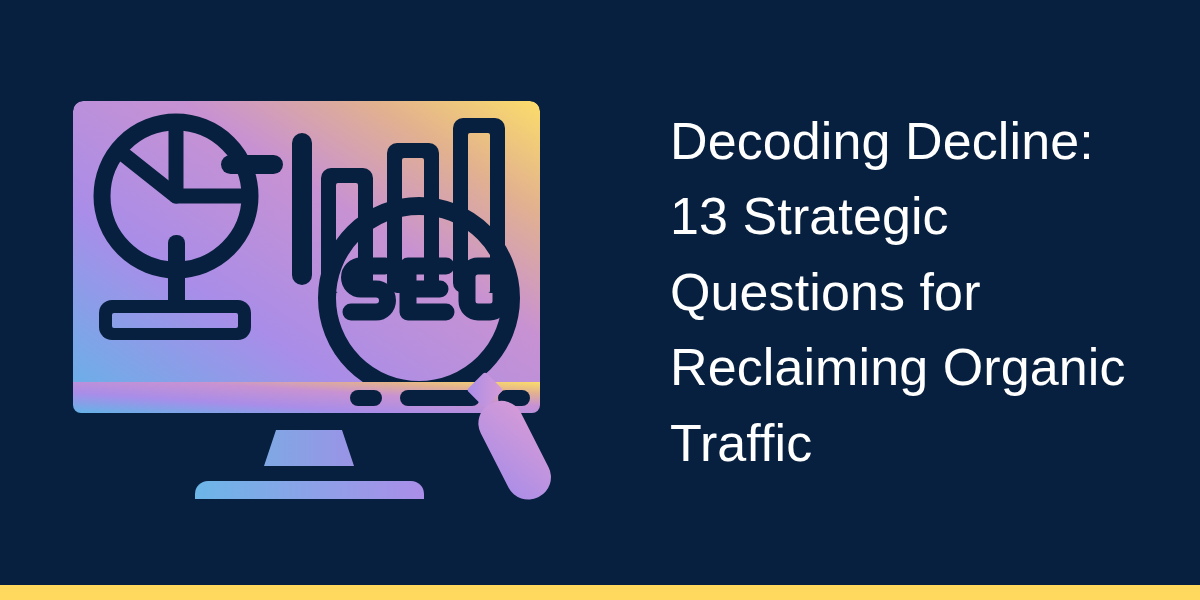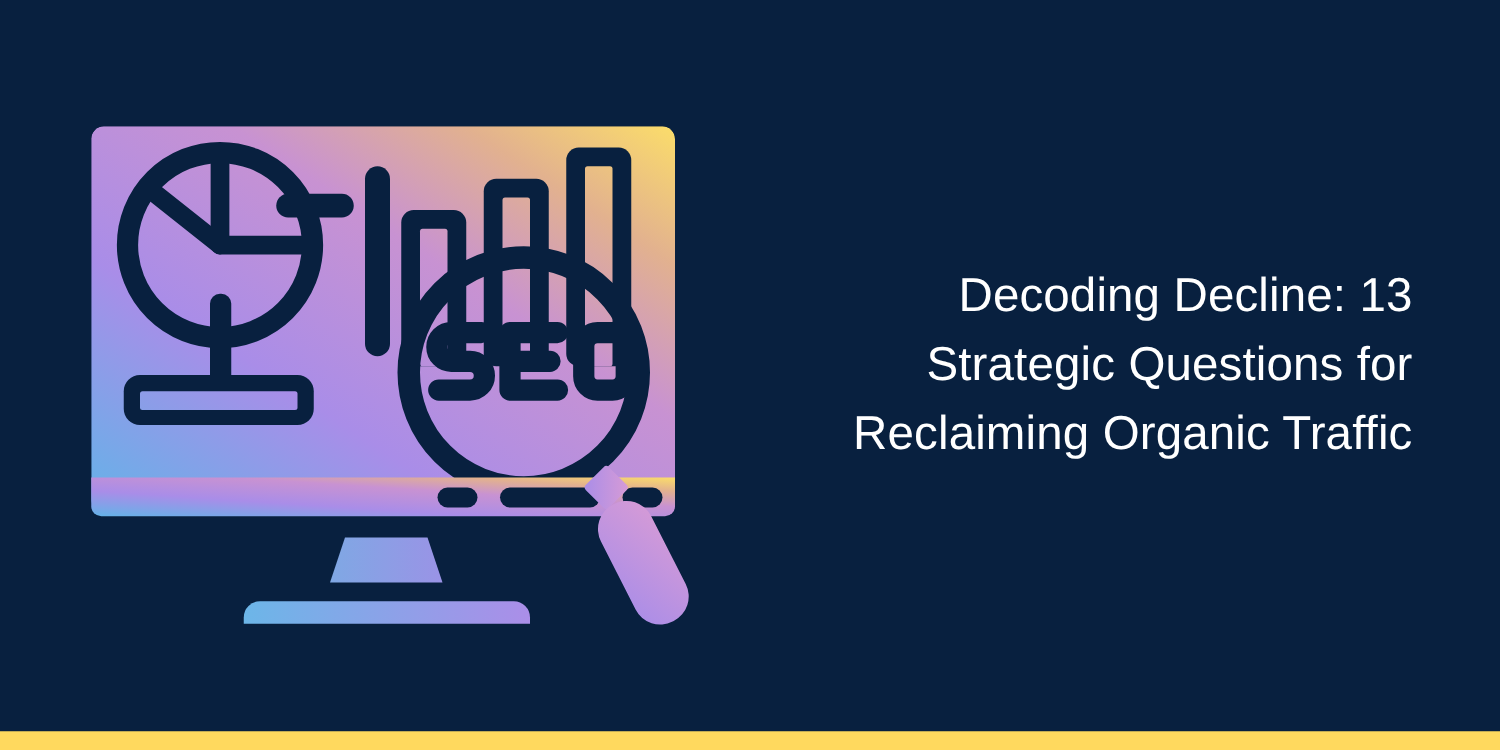--- a/index.html
+++ b/index.html
@@ -41,24 +41,24 @@
     left: 600px;
     top: 0px;
     width: 600px;
     height: 585px;
     display: flex;
     align-items: center;
     justify-content: center;
   }
   .headline {
     width: 460px;
-    text-align: right;
+    text-align: left;
     color: #ffffff;
     font-family: "Liberation Sans", sans-serif;
-    font-size: 38px;
+    font-size: 52px;
     font-weight: 400;
     line-height: 1.45;
     letter-spacing: 0.1px;
     white-space: pre-line;
   }
 </style>
 </head>
 <body>
 
 <div class="canvas">

